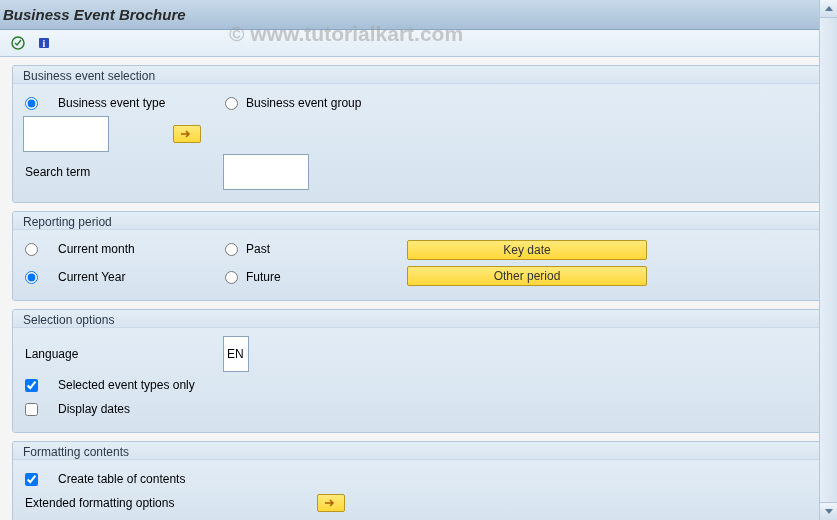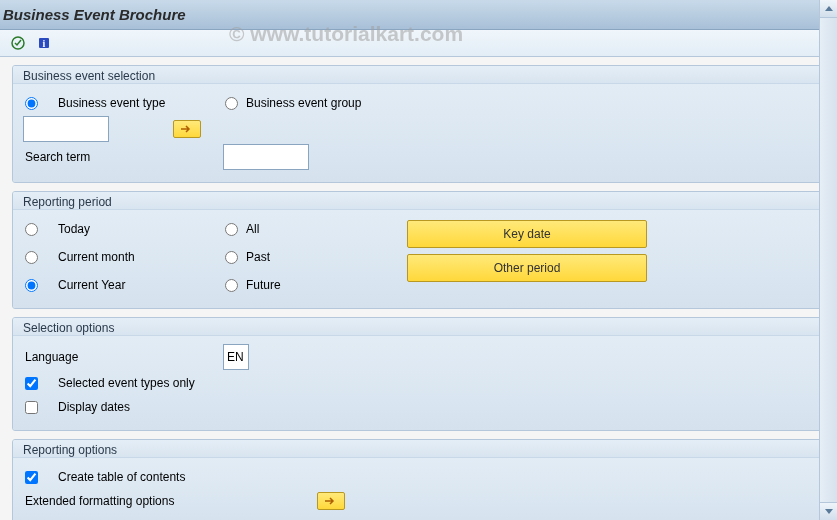--- a/index.html
+++ b/index.html
@@ -66,41 +66,41 @@
     .col-label2 { width: 180px; display: flex; align-items: center; gap: 4px; }
     .col-field { width: 90px; }
     input[type="radio"], input[type="checkbox"] {
       margin-right: 4px;
       margin-left: 2px;
     }
     label { cursor: pointer; }
     .text-input {
       border: 1px solid #8aa5c0;
       background: #fff;
-      height: 26px;
+      height: 36px;
       padding: 1px 3px;
       font-size: 12px;
       width: 86px;
     }
     .text-input.sm { width: 26px; text-align: left; padding-left: 3px; }
     .arrow-btn {
       width: 28px;
       height: 18px;
       background: linear-gradient(to bottom, #ffe97a 0%, #ffd83a 100%);
       border: 1px solid #b89820;
       display: inline-flex;
       align-items: center;
       justify-content: center;
       cursor: pointer;
       border-radius: 2px;
       margin-left: 4px;
     }
     .wide-btn {
       width: 240px;
-      height: 28px;
+      height: 20px;
       background: linear-gradient(to bottom, #ffe97a 0%, #ffd83a 100%);
       border: 1px solid #b89820;
       display: inline-flex;
       align-items: center;
       justify-content: center;
       cursor: pointer;
       border-radius: 2px;
       font-size: 12px;
       color: #333;
       margin-bottom: 4px;
@@ -188,30 +188,20 @@
   </div>
 
   <div class="group">
     <div class="group-title">Reporting period</div>
     <div class="group-body">
       <div class="flex-2col">
         <div class="period-left">
           <div class="row">
             <div class="col-label">
               <input type="radio" name="rp" style="">
-              <label>Today</label>
-            </div>
-            <div class="col-label2">
-              <input type="radio" name="rp" style="">
-              <label>All</label>
-            </div>
-          </div>
-          <div class="row">
-            <div class="col-label">
-              <input type="radio" name="rp" style="">
               <label>Current month</label>
             </div>
             <div class="col-label2">
               <input type="radio" name="rp" style="">
               <label>Past</label>
             </div>
           </div>
           <div class="row">
             <div class="col-label">
               <input type="radio" name="rp" checked="" style="">
@@ -256,21 +246,21 @@
       <div class="row">
         <div class="col-label">
           <input type="checkbox" style="">
           <label>Display dates</label>
         </div>
       </div>
     </div>
   </div>
 
   <div class="group">
-    <div class="group-title">Reporting options</div>
+    <div class="group-title">Formatting contents</div>
     <div class="group-body">
       <div class="row">
         <div class="col-label" style="width:290px">
           <input type="checkbox" checked="" style="">
           <label>Create table of contents</label>
         </div>
       </div>
       <div class="row">
         <div class="col-label" style="width:290px">
           <span style="margin-left:2px">Extended formatting options</span>

